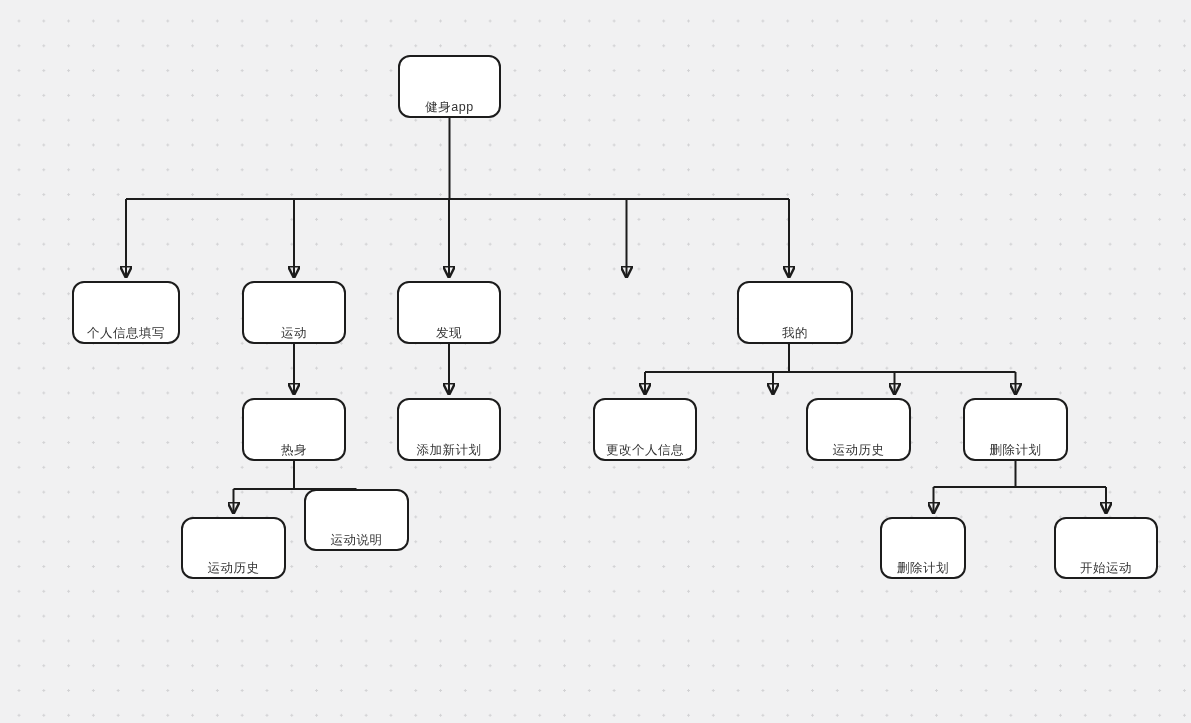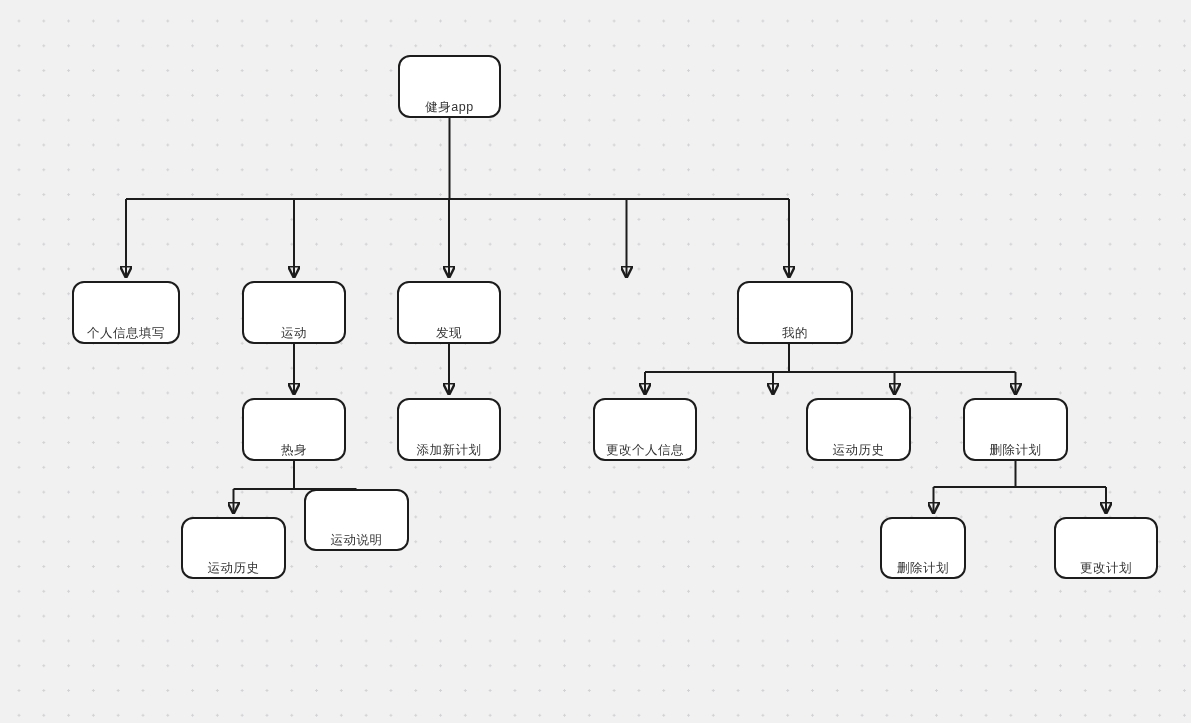--- a/index.html
+++ b/index.html
@@ -123,16 +123,16 @@
   <div class="node" style="left:181px;top:517px;width:105px;height:62px">
     <span class="node-label">运动历史</span>
   </div>
   <div class="node" style="left:304px;top:489px;width:105px;height:62px">
     <span class="node-label">运动说明</span>
   </div>
   <div class="node" style="left:880px;top:517px;width:86px;height:62px">
     <span class="node-label">删除计划</span>
   </div>
   <div class="node" style="left:1054px;top:517px;width:104px;height:62px">
-    <span class="node-label">更改计划</span>
+    <span class="node-label">开始运动</span>
   </div>
 
 </div>
 
 </body></html>

